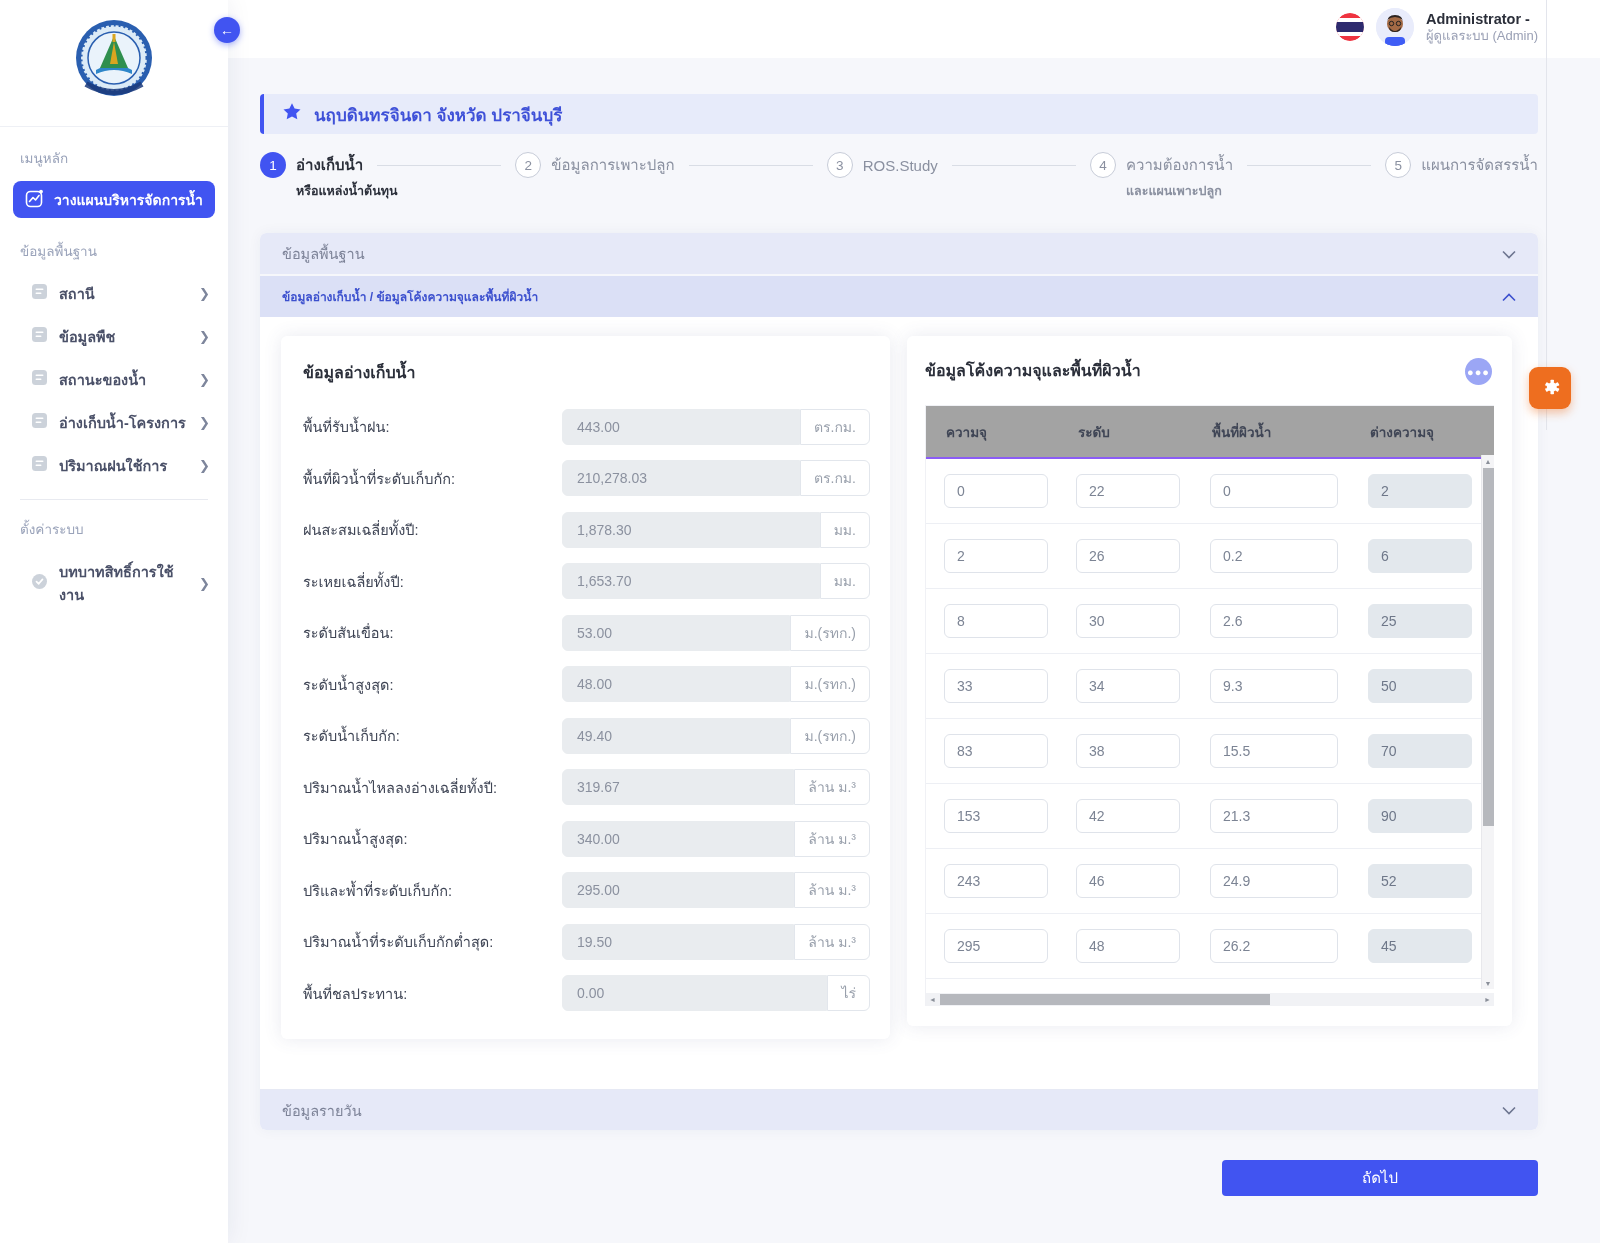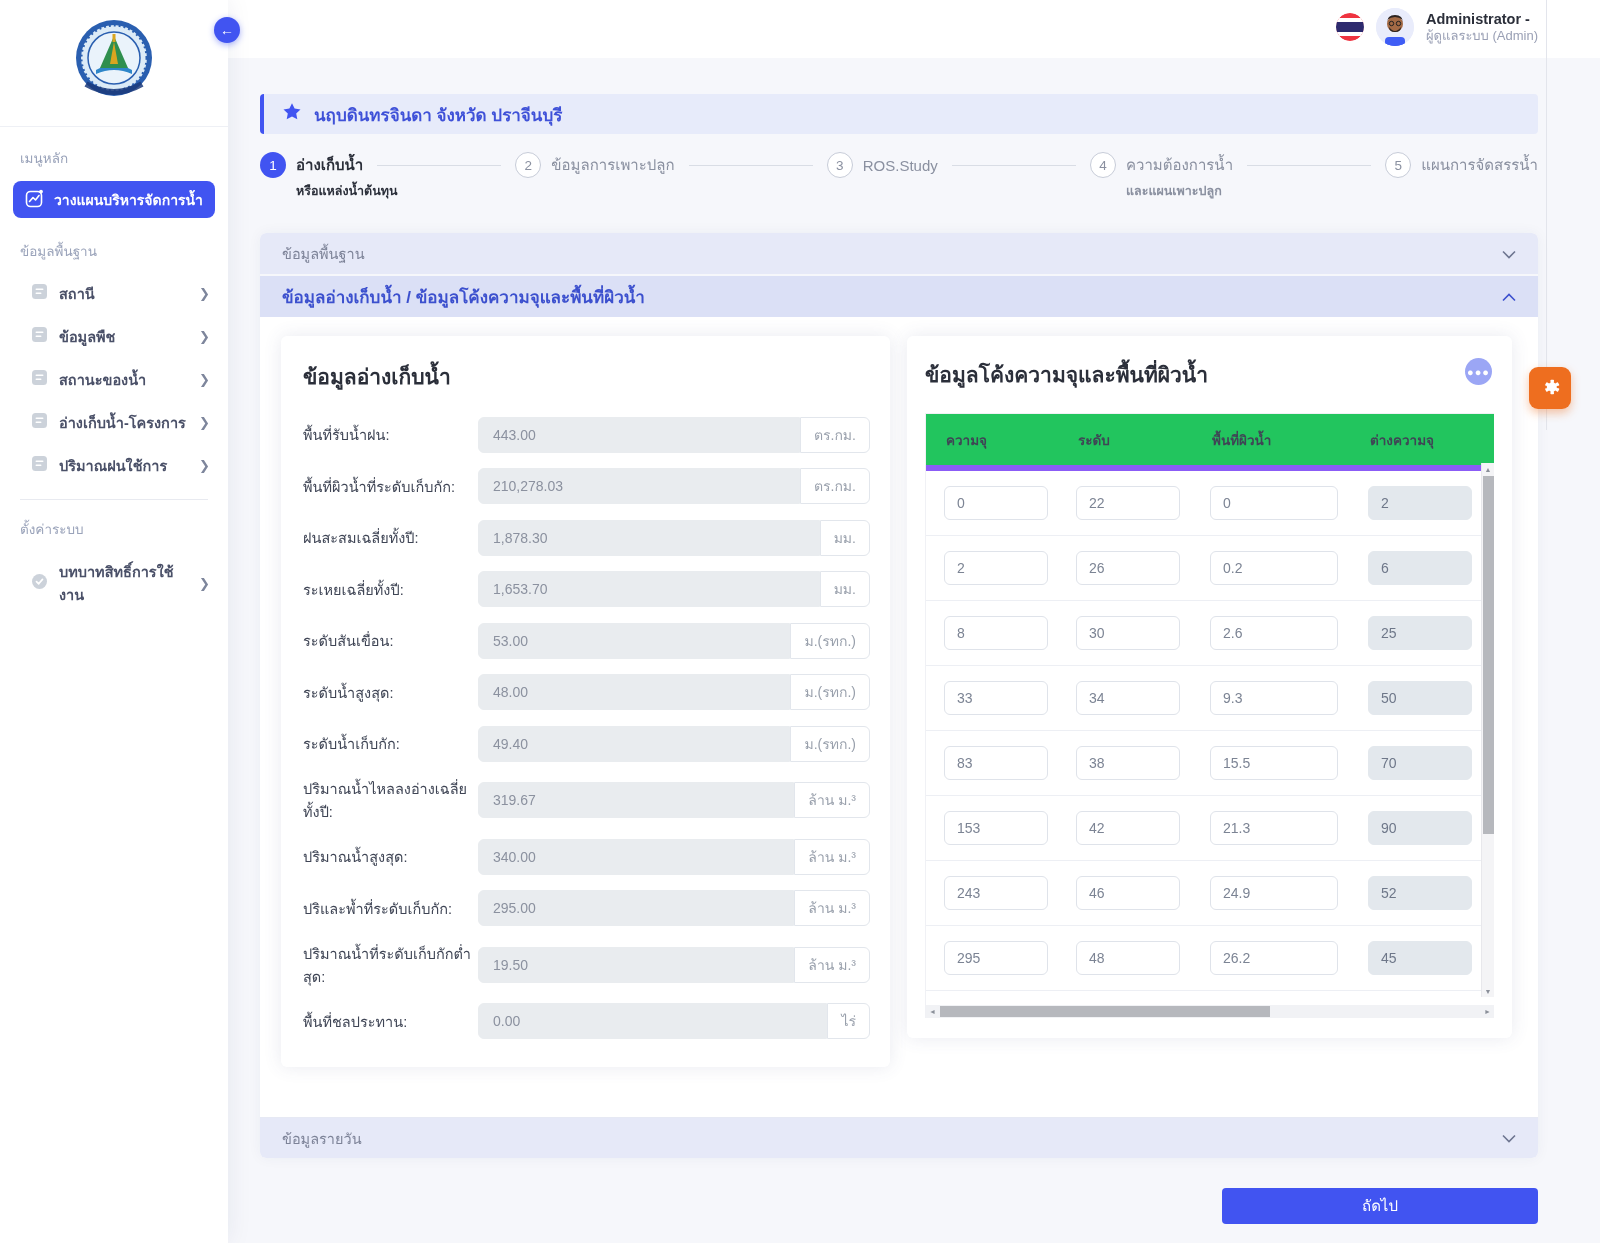--- a/index.html
+++ b/index.html
@@ -50,41 +50,41 @@
   .step.active .ssub { color:#2b2f3a; }
   .step.idle .ssub { color:#8a90a0; }
   .conn { flex:1; height:1px; background:#d9dde5; margin:13px 14px 0 14px; }
   
   .acc { margin-top:25px; border-radius:6px; overflow:hidden; box-shadow:0 0 14px rgba(40,50,100,.05); }
   .acc-h { height:41px; display:flex; align-items:center; justify-content:space-between;
     padding:0 22px; cursor:pointer; }
   .acc-h.plain { background:#e6e9f8; }
   .acc-h.plain .at { color:#7d8398; font-size:14.5px; }
   .acc-h.open { background:#dbe0f6; margin-top:2px; }
-  .acc-h.open .at { color:#3c50ce; font-size:17px; font-weight:bold; }
+  .acc-h.open .at { color:#3c50ce; font-size:12px; font-weight:bold; }
   .acc-body { background:#fff; padding:19px 25px 50px 21px; display:flex; gap:17px; align-items:flex-start; }
   .acc-h.bottom { margin-top:0; border-top:1px solid #e6e9f4; background:#e6e9f8; }
   
   .card { background:#fff; border-radius:6px; box-shadow:0 0 18px rgba(70,80,130,.12); }
   .card-l { width:609px; padding:24px 20px 28px 22px; }
-  .card-title { font-size:21px; font-weight:bold; color:#2b2f3a; }
+  .card-title { font-size:16px; font-weight:bold; color:#2b2f3a; }
   .f-row { display:flex; align-items:center; margin-top:15.5px; }
   .f-row label { flex:1; font-size:14.5px; color:#3f4555; padding-right:0; }
-  .igroup { width:392px; display:flex; }
+  .igroup { width:308px; display:flex; }
   .ival { flex:1; min-width:0; height:36px; background:#e9ecef; border:1px solid #e9ecef;
     border-radius:6px 0 0 6px; padding:0 14px; font-size:14px; color:#8b919f;
     font-family:"Liberation Sans", sans-serif; }
   .iunit { height:36px; background:#fff; border:1px solid #e2e6ec; border-radius:0 6px 6px 0;
     display:flex; align-items:center; padding:0 13px; font-size:14px; color:#99a0ac; white-space:nowrap; }
   .card-r { width:605px; padding:22px 18px 20px 18px; position:relative; }
   .dots-btn { position:absolute; right:20px; top:22px; width:27px; height:27px; border-radius:50%;
     background:#9ba6f5; border:none; color:#fff; font-size:11px; letter-spacing:1px; cursor:pointer; }
   .tbl { margin-top:22px; position:relative; border:1px solid #f0f1f5; border-width:1px 0 0 1px; }
-  .t-head { display:grid; grid-template-columns:132px 134px 158px 132px; background:#22c55e;
-    border-bottom:6px solid #8b5cf6; }
+  .t-head { display:grid; grid-template-columns:132px 134px 158px 132px; background:#a3a3a3;
+    border-bottom:2px solid #8b5cf6; }
   .t-head div { padding:15px 0 14px 20px; font-size:13.5px; font-weight:bold; color:#3f4555; }
   .t-body { height:534px; overflow:hidden; position:relative; width:556px; }
   .t-row { display:grid; grid-template-columns:132px 134px 158px 132px; padding:15px 0;
     border-bottom:1px solid #edeff4; }
   .t-cell { padding-left:18px; }
   .tin { width:104px; height:34px; border:1px solid #dfe3ea; border-radius:6px; background:#fff;
     padding:0 12px; font-size:14px; color:#7c8494; font-family:"Liberation Sans", sans-serif; }
   .t-cell.wide .tin { width:128px; }
   .tin.dis { background:#e3e8ed; border-color:#e3e8ed; color:#6e7789; width:104px; }
   

